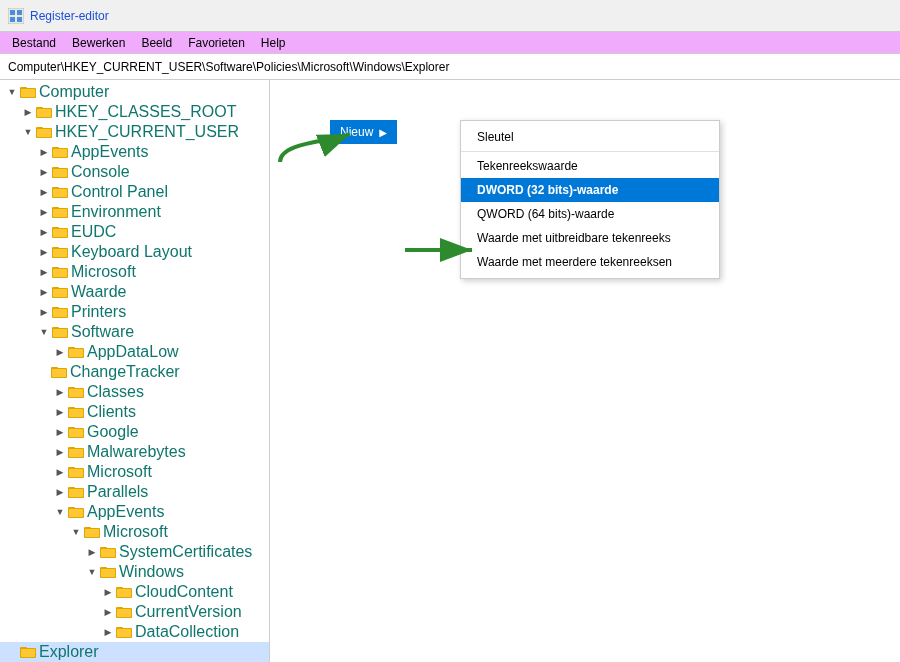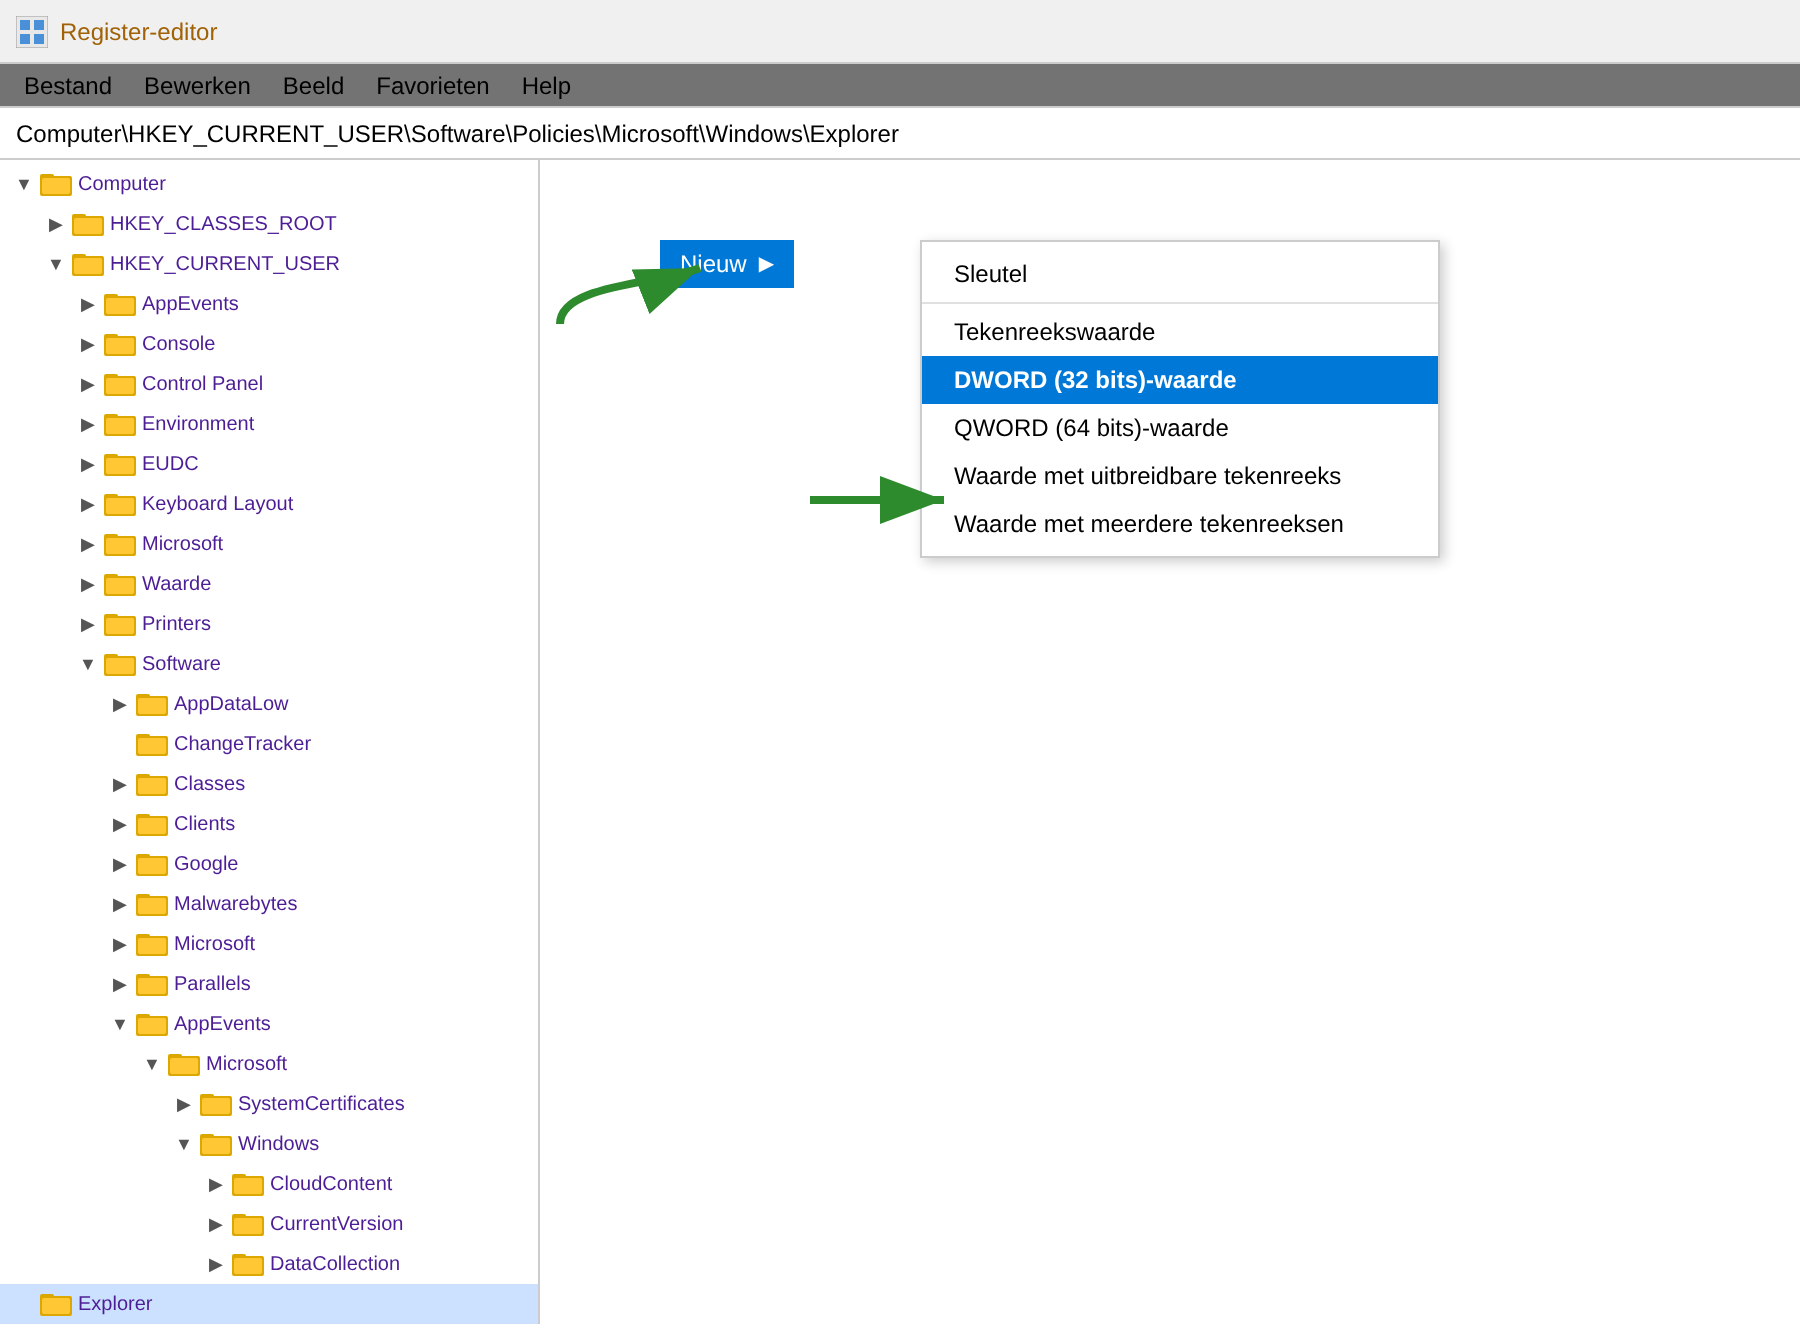--- a/index.html
+++ b/index.html
@@ -24,26 +24,26 @@
     .title-icon {
       width: 16px;
       height: 16px;
       margin-right: 6px;
       display: inline-flex;
       align-items: center;
       justify-content: center;
     }
     .title-text {
       font-size: 12px;
-      color: #a16207;
+      color: #1d4ed8;
     }
 
     
     .menu-bar {
-      background: #737373;
+      background: #f0abfc;
       height: 22px;
       display: flex;
       align-items: center;
       padding: 0 4px;
       border-bottom: 1px solid #ccc;
     }
     .menu-item {
       padding: 2px 8px;
       cursor: pointer;
       font-size: 12px;
@@ -115,22 +115,22 @@
       align-items: center;
       justify-content: center;
     }
 
     .folder-svg {
       width: 16px;
       height: 14px;
     }
 
     .tree-label {
-      font-size: 10px;
-      color: #4c1d95;
+      font-size: 16px;
+      color: #0f766e;
     }
 
     
     .right-panel {
       flex: 1;
       background: #fff;
       padding: 4px 0;
       position: relative;
     }
 
@@ -429,21 +429,21 @@
       <span class="folder-icon">
         <svg class="folder-svg" viewBox="0 0 16 14">
             <rect x="0" y="3" width="16" height="10" rx="1" fill="#dca700"></rect>
             <rect x="0" y="2" width="7" height="3" rx="1" fill="#dca700"></rect>
             <rect x="1" y="4" width="14" height="8" rx="1" fill="#ffc734"></rect>
           </svg>
       </span>
       <span class="tree-label">AppDataLow</span>
     </div>
 
-    <div class="tree-item" style="padding-left: 52px;">
+    <div class="tree-item" style="padding-left: 35px;">
       <span class="tree-expand empty">▶</span>
       <span class="folder-icon">
         <svg class="folder-svg" viewBox="0 0 16 14">
             <rect x="0" y="3" width="16" height="10" rx="1" fill="#dca700"></rect>
             <rect x="0" y="2" width="7" height="3" rx="1" fill="#dca700"></rect>
             <rect x="1" y="4" width="14" height="8" rx="1" fill="#ffc734"></rect>
           </svg>
       </span>
       <span class="tree-label">ChangeTracker</span>
     </div>

